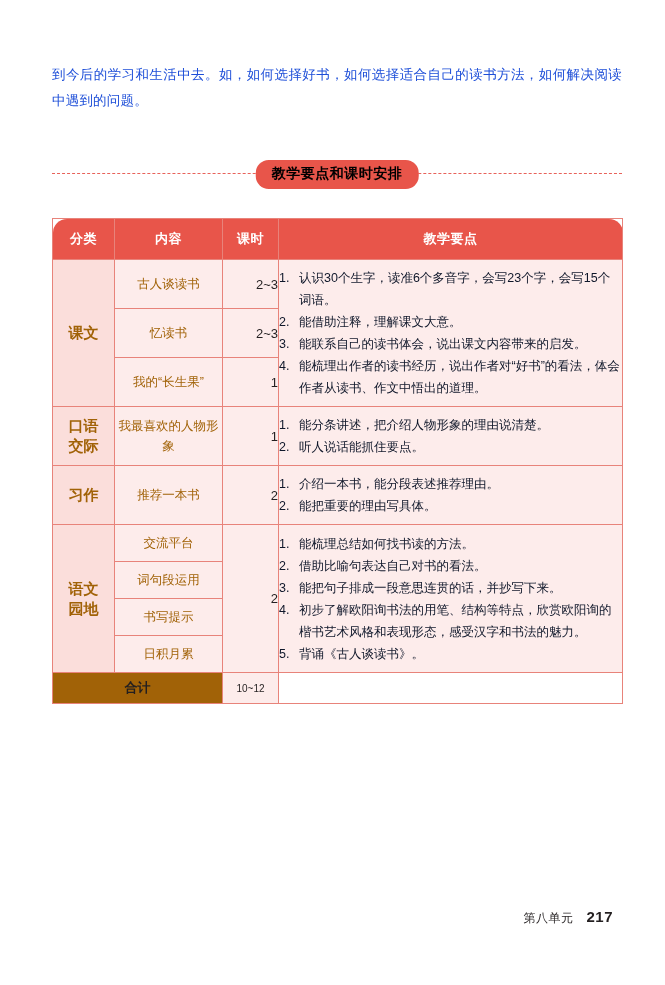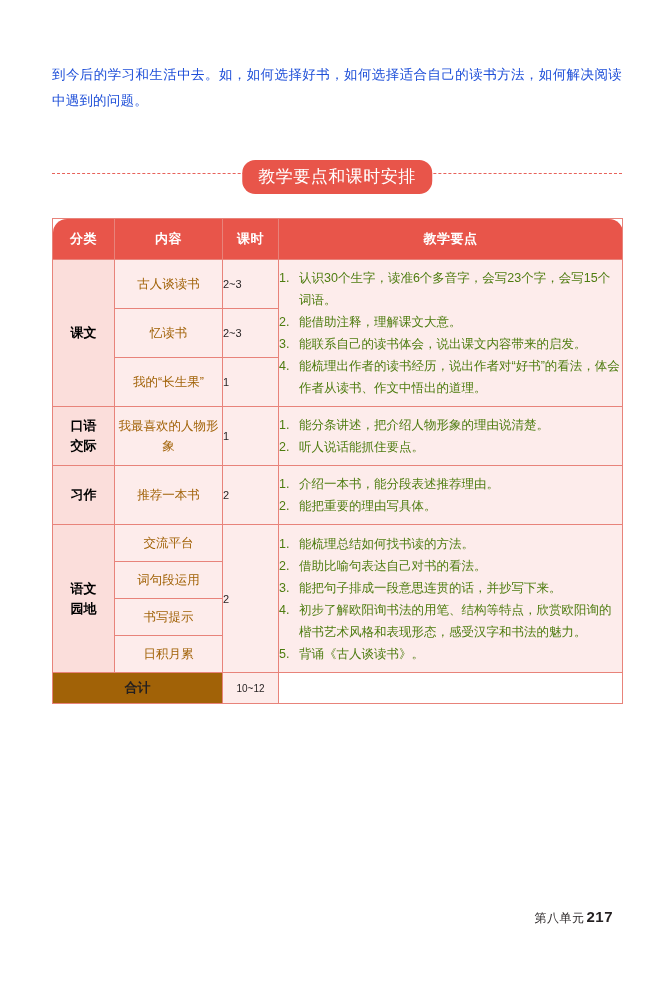--- a/index.html
+++ b/index.html
@@ -45,23 +45,23 @@
     left: 0;
     width: 100%;
     border-top: 1px dashed #e8625a;
   }
   .section-head .pill {
     position: absolute;
     left: 50%;
     top: 0;
     transform: translateX(-50%);
     background: #e8554a;
-    color: #ffffff;
-    font-size: 17px;
-    font-weight: normal;
+    color: #000000;
+    font-size: 14px;
+    font-weight: bold;
     padding: 5px 16px 6px 16px;
     border-radius: 13px;
     white-space: nowrap;
     letter-spacing: 0.5px;
   }
 
   
   .tbl-wrap {
     position: absolute;
     left: 52px;
@@ -91,43 +91,43 @@
   }
   .hdr th.first {
     border-top-left-radius: 14px;
   }
   .hdr th.last {
     border-top-right-radius: 14px;
   }
   td.cat {
     background: #fbdedb;
     text-align: center;
-    font-size: 13px;
-    font-weight: bold;
-    color: #000000;
+    font-size: 15px;
+    font-weight: bold;
+    color: #a16207;
     line-height: 20px;
   }
   td.content {
     background: #fdeceb;
     text-align: center;
     font-size: 12.5px;
     color: #a16207;
     height: 48px;
     line-height: 20px;
   }
   td.hours {
     background: #fdeceb;
-    text-align: left;
-    font-size: 11px;
+    text-align: right;
+    font-size: 13px;
     color: #231f20;
   }
   td.points {
     background: #fdeceb;
     font-size: 12.5px;
-    color: #4d7c0f;
+    color: #0f172a;
     padding: 10px 12px 10px 12px;
     line-height: 22px;
     vertical-align: middle;
   }
   td.total-label {
     background: #a16207;
     text-align: center;
     font-size: 13px;
     font-weight: bold;
     height: 30px;
@@ -166,21 +166,21 @@
     position: absolute;
     right: 52px;
     bottom: 58px;
     font-size: 12px;
     color: #231f20;
     letter-spacing: 0.5px;
   }
   .footer .pg {
     font-size: 15px;
     font-weight: bold;
-    margin-left: 2px;
+    margin-left: 13px;
   }
 </style>
 </head>
 <body>
 
 <div class="page">
 
   <div class="intro">到今后的学习和生活中去。如，如何选择好书，如何选择适合自己的读书方法，如何解决阅读中遇到的问题。</div>
 
   <div class="section-head">

